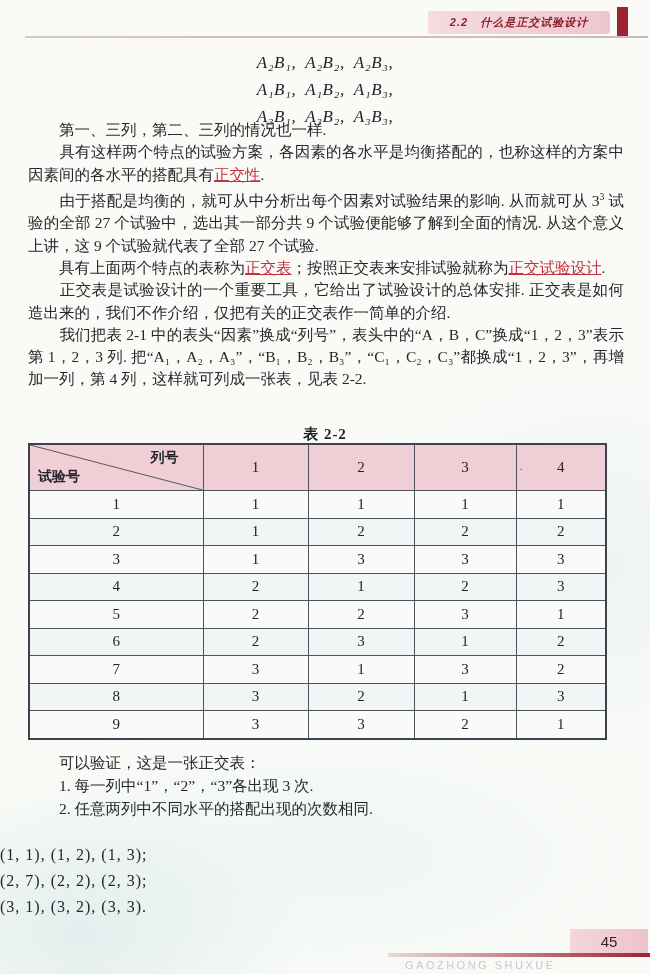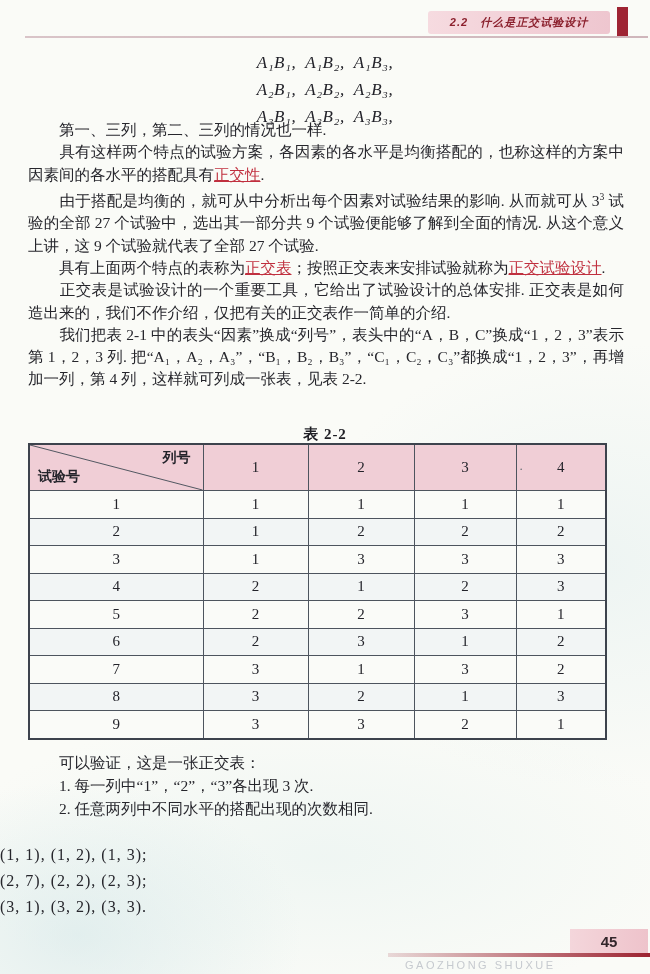--- a/index.html
+++ b/index.html
@@ -48,59 +48,59 @@
     border:2px solid #3d434d; font-size:15px; color:#23232a; }
   .otable th, .otable td { border:1px solid #4d545e; text-align:center; padding:0; }
   .otable thead th { height:45px; background:#f0ced6; font-weight:normal; }
   .otable tbody td { height:26.5px; }
   .otable tbody tr:nth-child(odd) td { background:#fafbf8; }
   .otable tbody tr:nth-child(even) td { background:#f2f5f5; }
   .col-runs { width:174px; }
   .col-1 { width:105px; } .col-2 { width:106px; } .col-3 { width:102px; } .col-4 { width:90px; }
   th.corner { position:relative; background:#f0ced6; }
   th.corner svg { position:absolute; left:0; top:0; width:100%; height:100%; }
-  .c-top { position:absolute; right:12px; top:4px; font-weight:bold; font-size:14px; }
+  .c-top { position:absolute; right:24px; top:4px; font-weight:bold; font-size:14px; }
   .c-bot { position:absolute; left:8px; bottom:4px; font-weight:bold; font-size:14px; }
   .stray-dot { position:absolute; left:519px; top:461px; font-size:13px; color:#6a6f76; }
   
   .after-text { position:absolute; left:28px; top:751px; width:596px;
     font-size:15.5px; line-height:23.2px; }
   .after-text div { white-space:pre-wrap; }
   
   .tuples { position:absolute; left:0; right:0; top:842px; text-align:left;
     font-size:16px; line-height:26px; letter-spacing:1px; color:#26262c; }
   .tuple-line { white-space:pre; }
   
   .watermark { position:absolute; left:405px; top:936px;
     font-family:Liberation Sans, sans-serif;
     font-size:11px; letter-spacing:2.5px; color:#c6cacf;margin-top:23px; }
   .pagenum-box { position:absolute; left:570px; top:929px; width:78px; height:24px;
     background:linear-gradient(to right,#f4d6db,#eec3cb);
     display:flex; align-items:center; justify-content:center;
     font-family:"Liberation Sans","DejaVu Sans",sans-serif;
-    font-weight:bold; font-size:15px; color:#33262b; }
+    font-weight:normal; font-size:15px; color:#33262b; }
   .footer-rule { position:absolute; left:388px; top:953px; width:262px; height:4px;
     background:linear-gradient(to right, rgba(176,84,94,0.2), #9c2331); }
 </style>
 </head>
 <body>
 
 <div class="page">
 
   <div class="header-band">
     <span>2.2　什么是正交试验设计</span>
   </div>
   <div class="header-bar"></div>
   <div class="header-rule"></div>
 
   <div class="math-block">
 
+      <div class="math-line">A₂B₁,  A₂B₂,  A₂B₃,</div>
+
       <div class="math-line">A₁B₁,  A₁B₂,  A₁B₃,</div>
-
-      <div class="math-line">A₂B₁,  A₂B₂,  A₂B₃,</div>
 
       <div class="math-line">A₃B₁,  A₃B₂,  A₃B₃,</div>
     </div>
 
   <div class="body-text">
 
 
       <p><span>　　第一、三列，第二、三列的情况也一样.</span></p>
 
       <p><span>　　具有这样两个特点的试验方案，各因素的各水平是均衡搭配的，也称这样的方案中因素间的各水平的搭配具有</span><span class="red">正交性</span><span>.</span></p>

